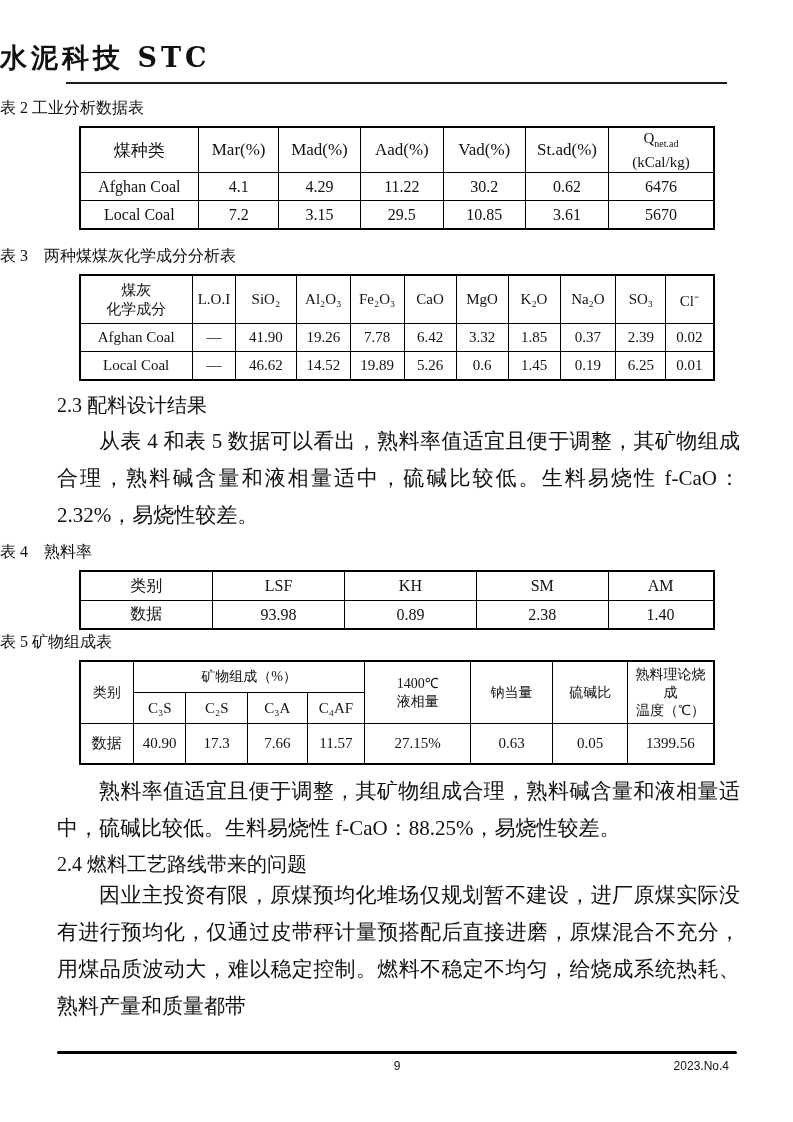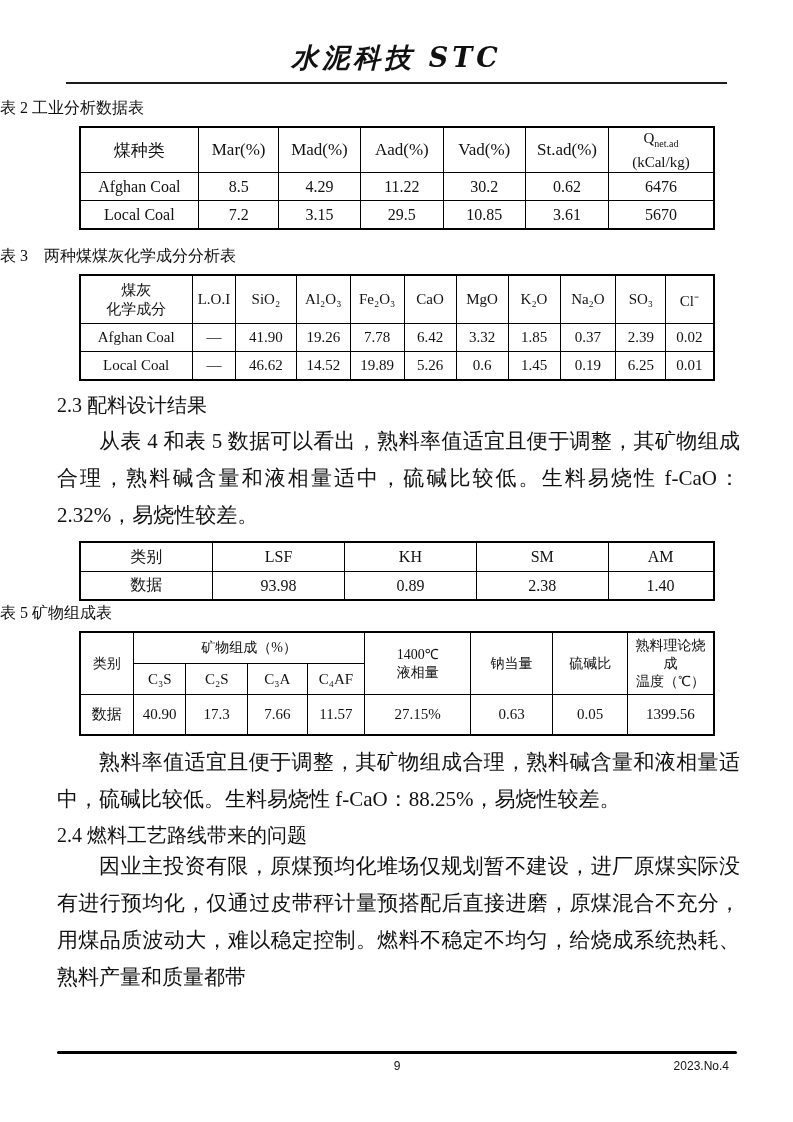--- a/index.html
+++ b/index.html
@@ -7,24 +7,22 @@
     position:relative;
     width:793px; height:1122px;
     margin:0 auto;
     background:#ffffff;
     color:#111;
     font-family:"Liberation Serif", serif;
     overflow:hidden;
   }
   .journal-title {
     margin-top:40px;
-    text-align:center;
     font-size:27px;
     letter-spacing:4px;
-    font-style:italic;
     font-weight:bold;
     font-family:"DejaVu Serif", serif;
   }
   .header-rule {
     margin:6px 66px 0 66px;
     height:0;
     border:none;
     border-top:2px solid #1c1c1c;
   }
   .tbl-caption {
@@ -135,21 +133,21 @@
       <th>Aad(%)</th>
       <th>Vad(%)</th>
       <th>St.ad(%)</th>
       <th>
         <span class="qline"><span>Q</span><sub>net.ad</sub></span>
         <span class="qline">(kCal/kg)</span>
       </th>
     </tr>
     <tr>
       <td>Afghan Coal</td>
-      <td>8.5</td>
+      <td>4.1</td>
       <td>4.29</td>
       <td>11.22</td>
       <td>30.2</td>
       <td>0.62</td>
       <td>6476</td>
     </tr>
     <tr>
       <td>Local Coal</td>
       <td>7.2</td>
       <td>3.15</td>
@@ -218,20 +216,21 @@
       <td>0.19</td>
       <td>6.25</td>
       <td>0.01</td>
     </tr>
   </tbody>
     </table>
 
   <div class="sec-heading">2.3 配料设计结果</div>
   <p class="body-para">从表 4 和表 5 数据可以看出，熟料率值适宜且便于调整，其矿物组成合理，熟料碱含量和液相量适中，硫碱比较低。生料易烧性 f-CaO：2.32%，易烧性较差。</p>
 
+  <div class="tbl-caption" style="margin-top:7px;">表 4　熟料率</div>
   <table class="tbl t4">
     <colgroup>
       <col style="width:21%">
         <col style="width:20.8%">
         <col style="width:20.8%">
         <col style="width:20.8%">
         <col style="width:16.6%">
     </colgroup>
     <tbody>
         <tr class="head">

